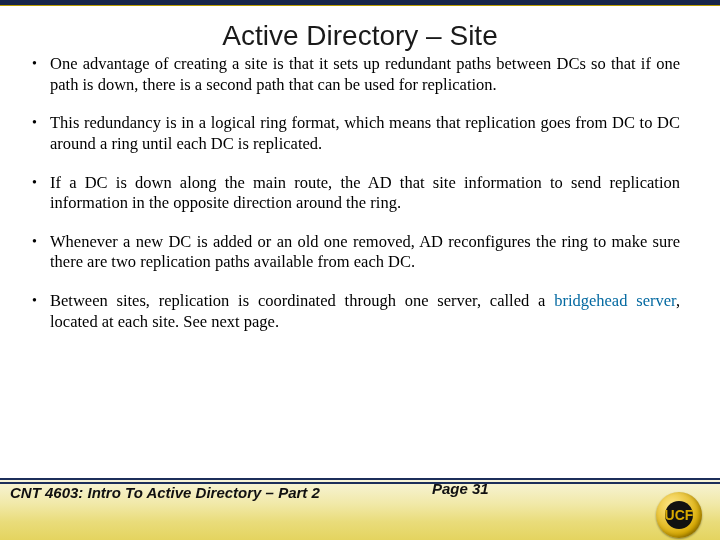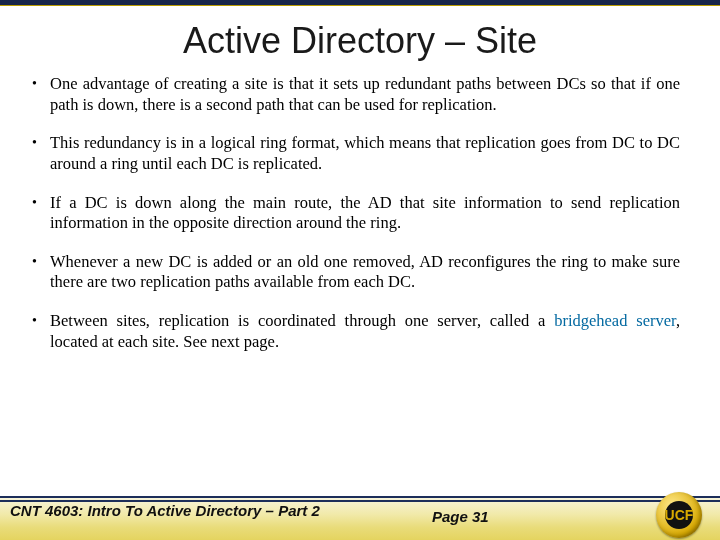--- a/index.html
+++ b/index.html
@@ -12,24 +12,24 @@
     overflow: hidden;
   }
   .top-border {
     width: 100%;
     height: 6px;
     background: #17254a;
     border-bottom: 1px solid #b99b00;
   }
   .title {
     text-align: center;
-    font-size: 36px;
+    font-size: 28px;
     color: #1a1a1a;
     margin-top: 14px;
-    margin-bottom: 12px;
+    margin-bottom: 2px;
     font-weight: normal;
     font-family: Arial, sans-serif;
   }
   .content {
     padding: 0 40px 0 32px;
   }
   ul.bullets {
     list-style: none;
   }
   ul.bullets > li {
@@ -55,21 +55,21 @@
     color: #0369a1;
   }
   .footer-wrap {
     position: absolute;
     left: 0;
     bottom: 0;
     width: 100%;
   }
   .footer-bar {
     position: relative;
-    height: 44px;
+    height: 62px;
     background: linear-gradient(#f7f4d9 0%, #f1e9a8 40%, #e9dc7a 70%, #e4d45f 100%);
     border-top: 2px solid #1c2e5a;
   }
   .footer-bar::before {
     content: "";
     position: absolute;
     top: 2px;
     left: 0;
     right: 0;
     height: 2px;
@@ -81,21 +81,21 @@
     top: 4px;
     font-size: 15px;
     font-weight: bold;
     font-style: italic;
     color: #111;
     line-height: 1.25;
   }
   .footer-page {
     position: absolute;
     left: 432px;
-    top: 10px;
+    top: 0;
     font-size: 15px;
     font-weight: bold;
     font-style: italic;
     color: #111;
   }
   .logo {
     position: absolute;
     right: 18px;
     bottom: 2px;
     width: 46px;

